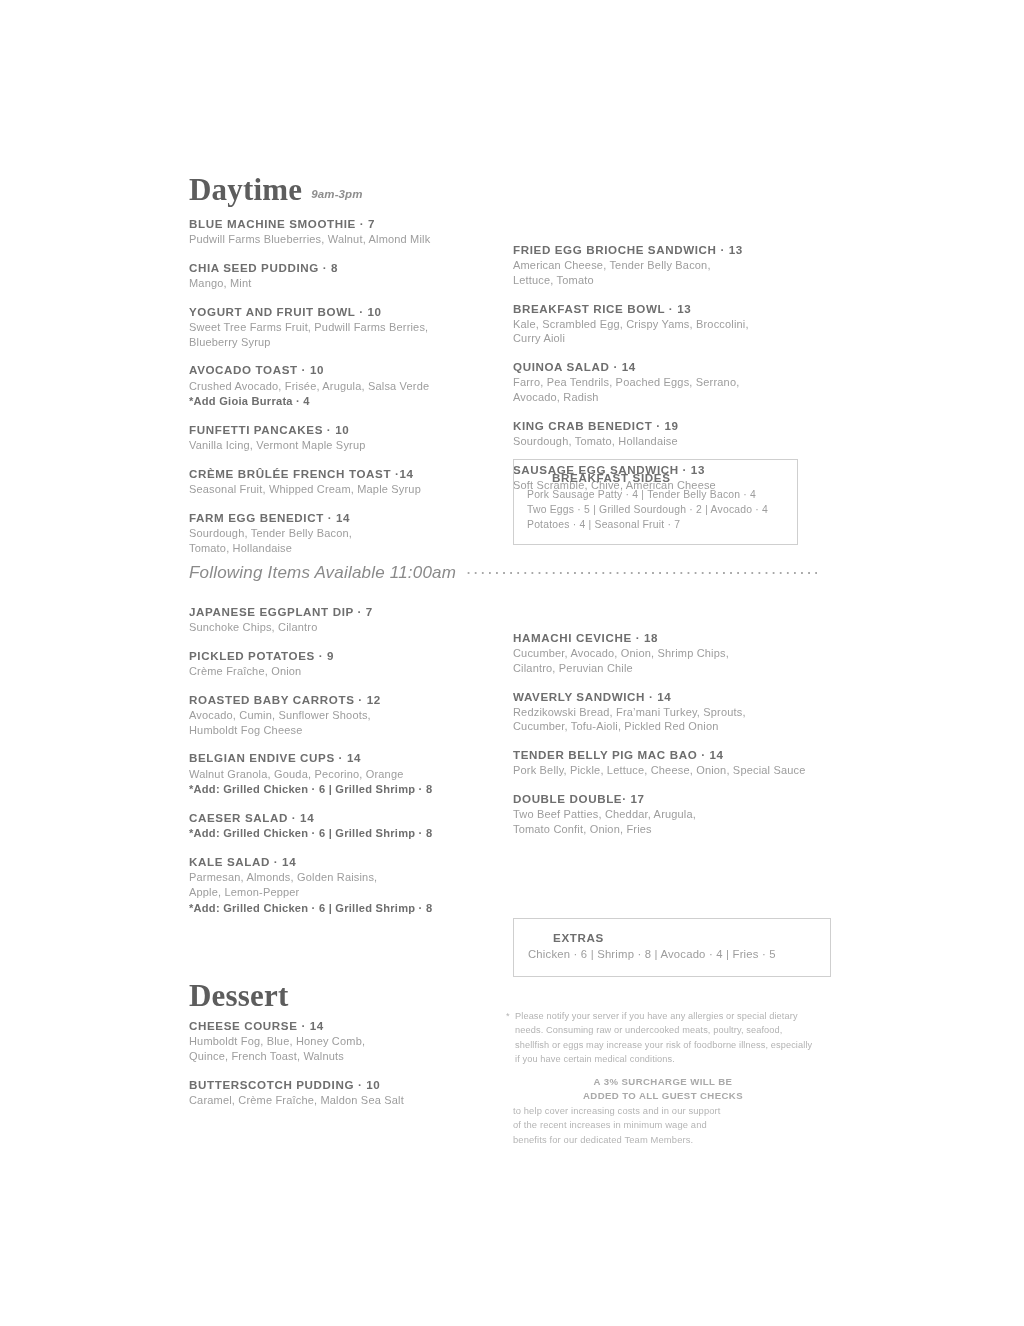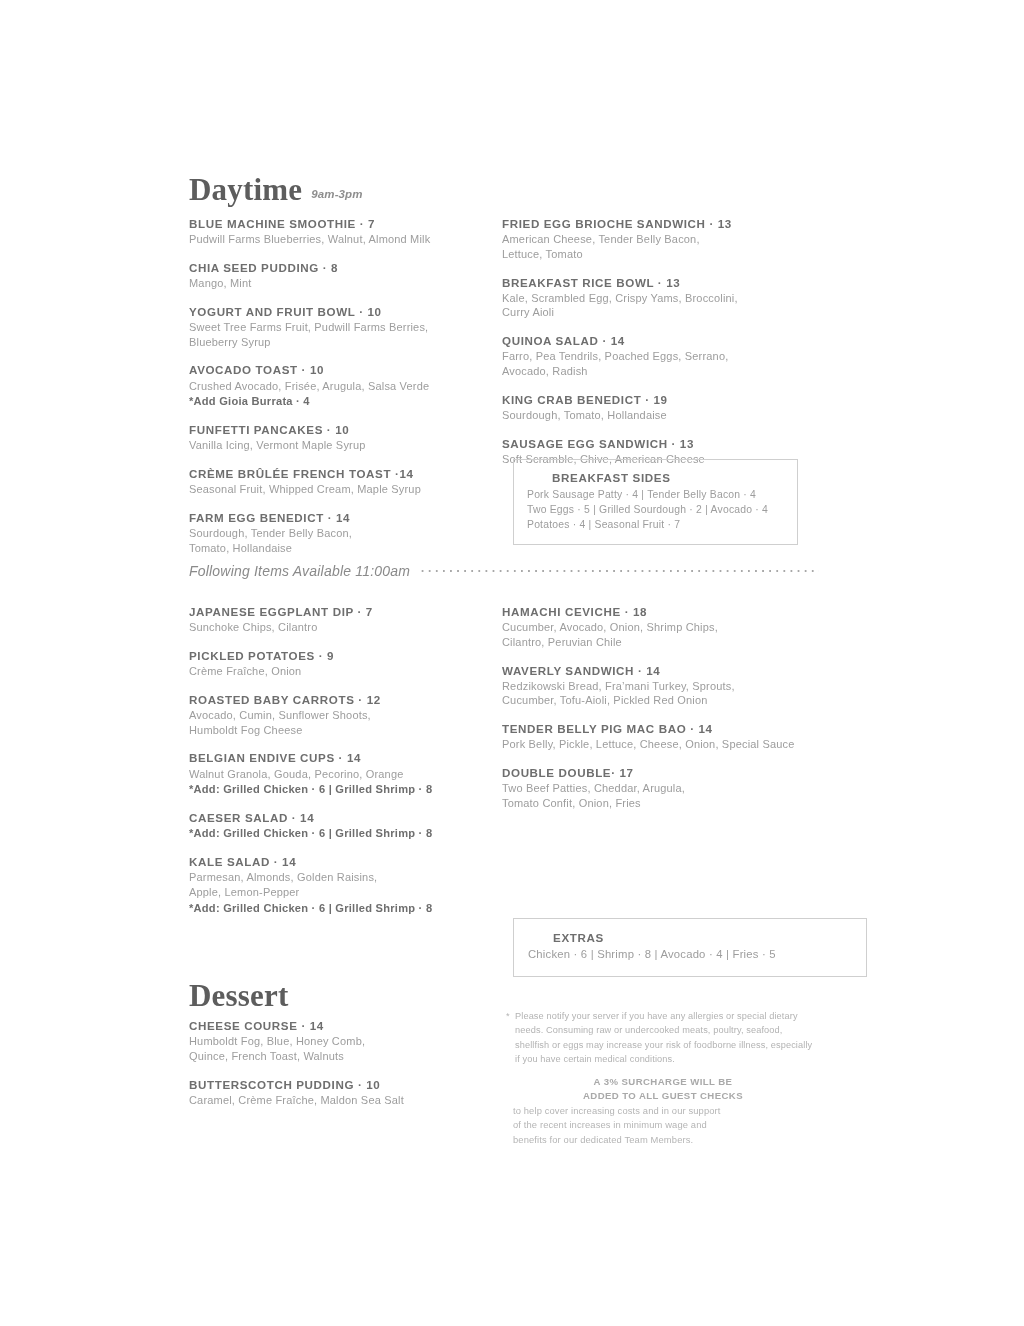--- a/index.html
+++ b/index.html
@@ -71,39 +71,39 @@
     font-size: 11.1px;
     font-weight: bold;
     color: #6e6e6e;
     letter-spacing: 0.25px;
     line-height: 1.33;
     margin-top: 1px;
   }
 
   
   .col-left  { position: absolute; left: 189px;  width: 290px; }
-  .col-right { position: absolute; left: 502px;  width: 305px; }
+  .col-right { position: absolute; left: 513px;  width: 305px; margin-top: 26px; }
 
   
   .daytime-head { position: absolute; left: 189px; top: 174px; }
 
   .daytime-left  { top: 216px; }
   .daytime-right { top: 216px; }
 
   
   .divider-row {
     position: absolute;
     left: 189px;
     top: 563px;
     width: 630px;
     display: flex;
     align-items: center;
   }
   .divider-label {
-    font-size: 14px;
+    font-size: 17px;
     font-style: italic;
     color: #8a8a8a;
     letter-spacing: 0.2px;
     white-space: nowrap;
   }
   .divider-dots {
     flex: 1;
     margin-left: 9px;
     height: 2px;
     background-image: radial-gradient(circle, #a8a8a8 0.9px, transparent 1px);
@@ -141,21 +141,21 @@
     position: absolute;
     left: 513px;
     top: 459px;
     width: 285px;
   }
 
   .extras-box {
     position: absolute;
     left: 513px;
     top: 918px;
-    width: 354px;
+    width: 318px;
   }
   .extras-box .box-line { font-size: 11.3px; line-height: 1.4; }
   .extras-box { padding: 12px 14px 13px 14px; }
 
   
   .dessert-head { position: absolute; left: 189px; top: 980px; }
   .dessert-left { top: 1018px; }
 
   
   .footnote-allergy {

